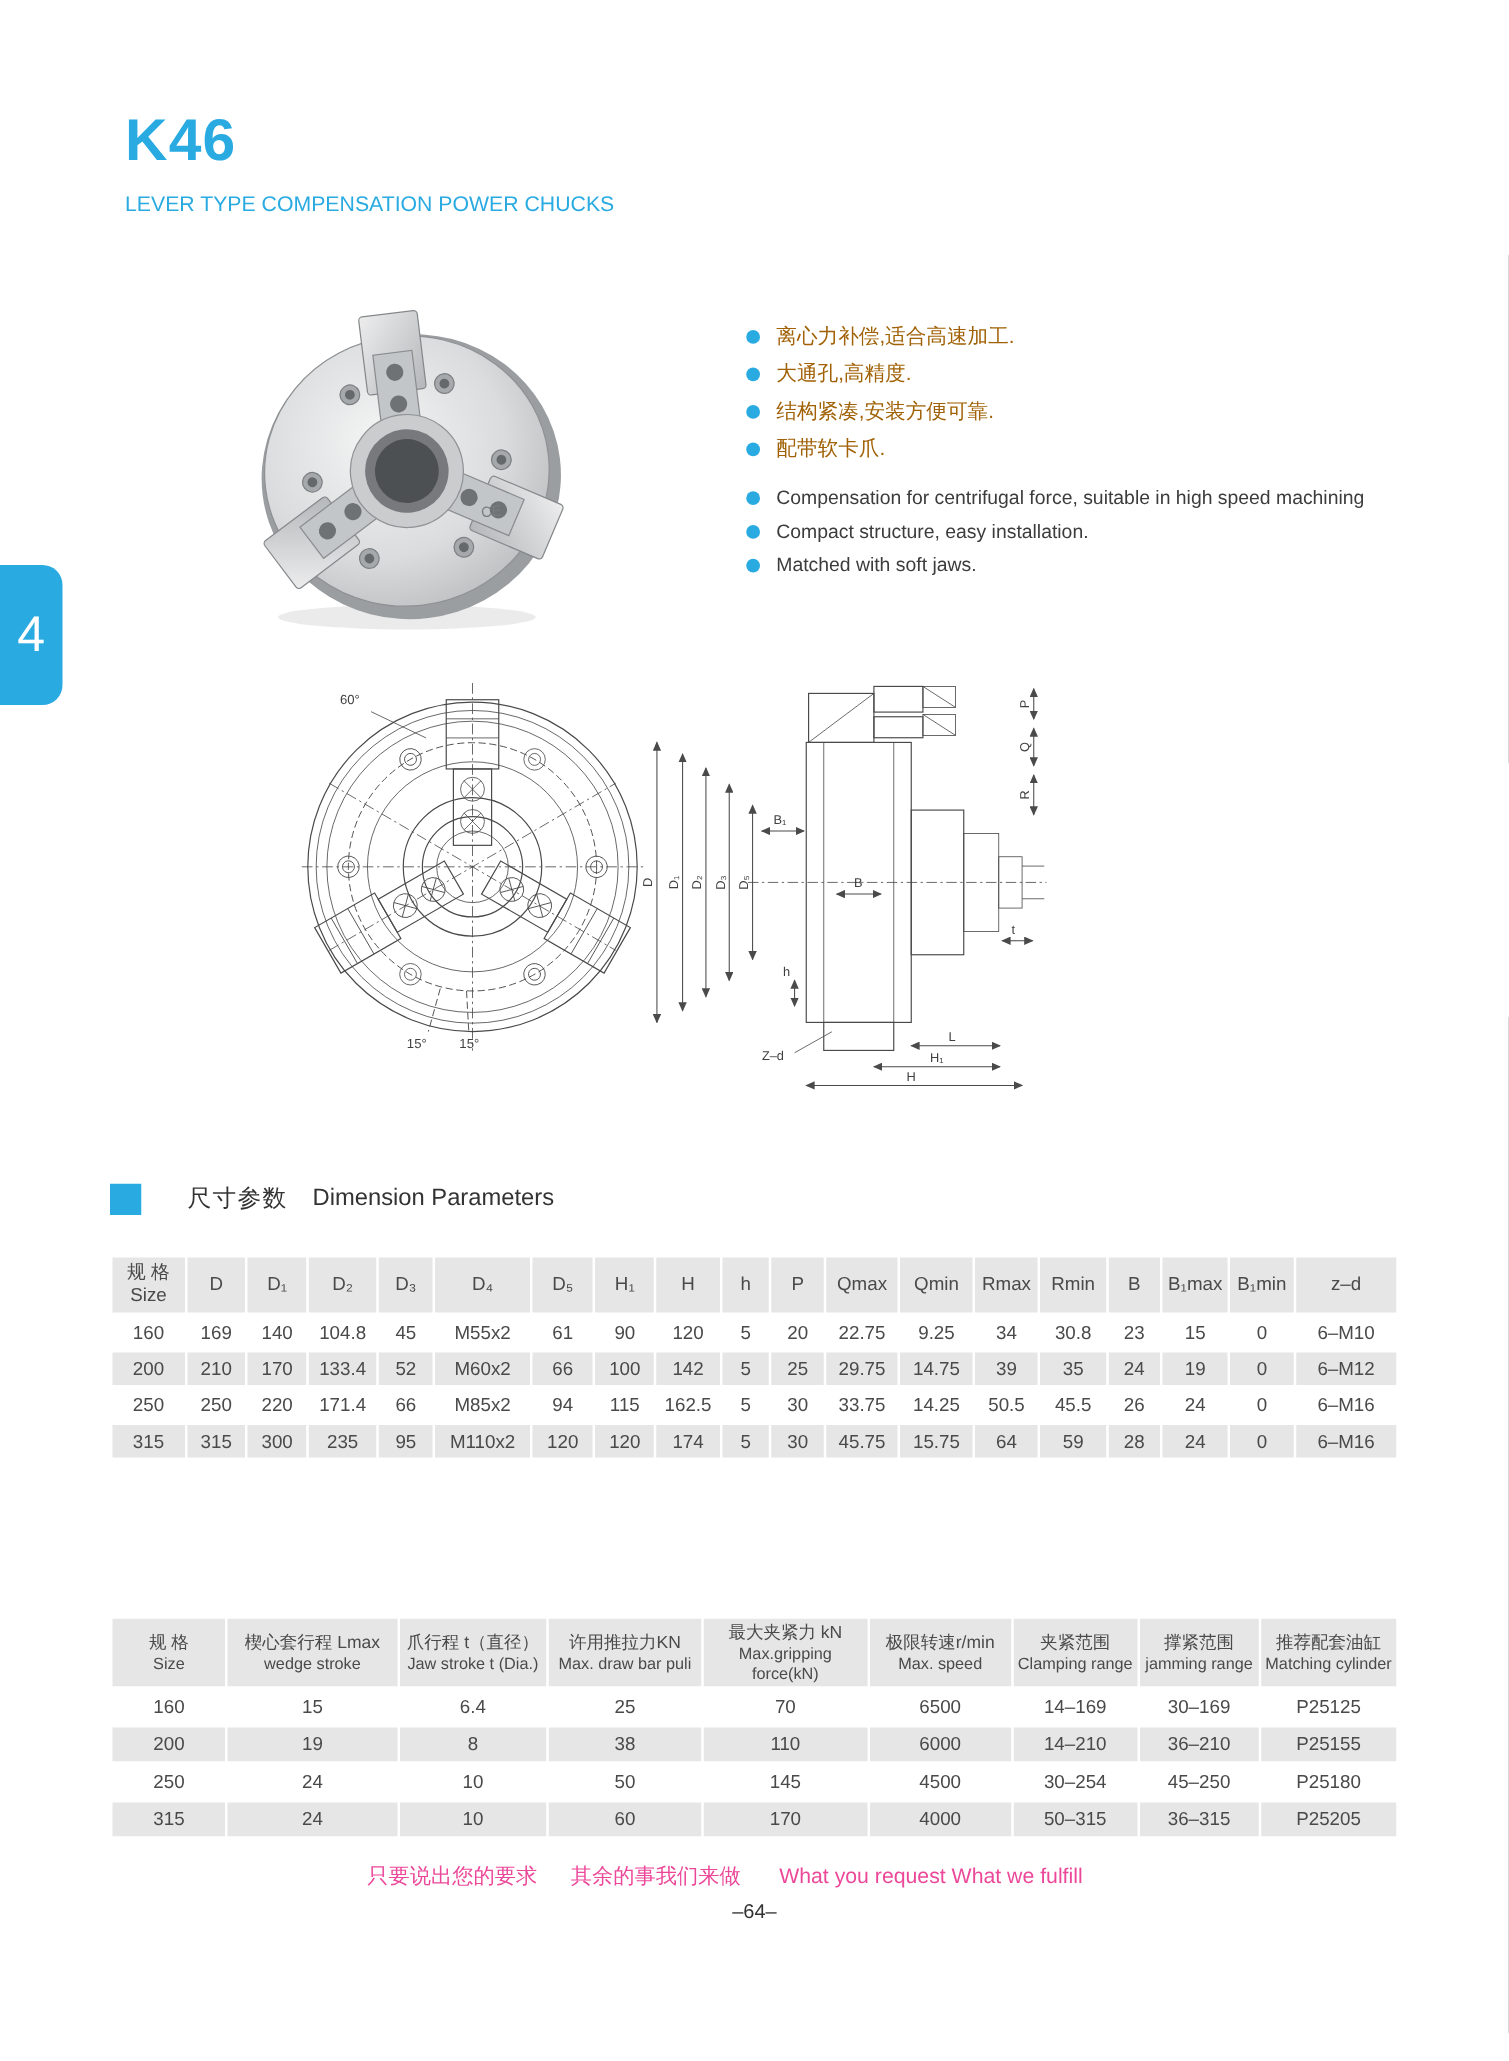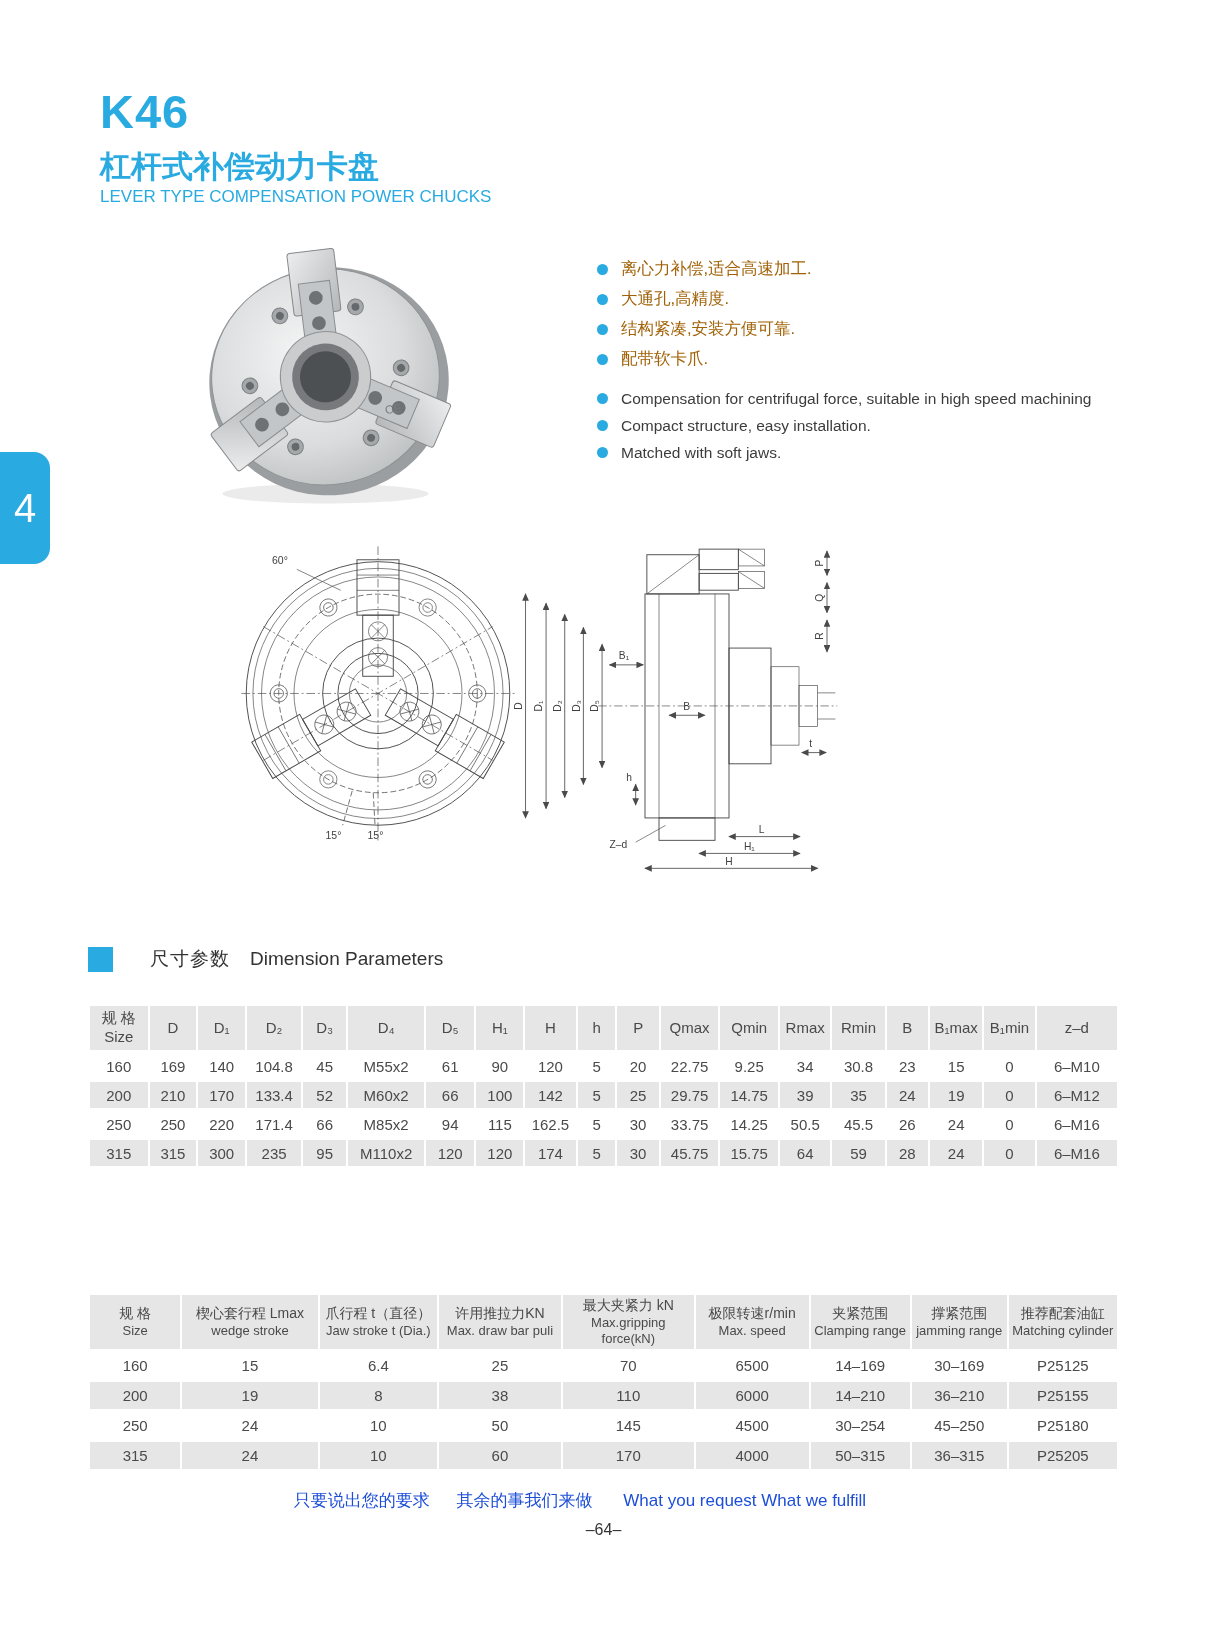--- a/index.html
+++ b/index.html
@@ -60,35 +60,34 @@
   #dim-table td { height:26px; font-size:15px; }
   #char-table th { height:54px; }
   #char-table td { height:27px; font-size:15px; }
   #char-table .h-cn { font-size:14px; line-height:1.35; }
   #char-table .h-en { font-size:13px; line-height:1.3; }
   tbody tr:nth-child(odd) td { background:#fff; }
   tbody tr:nth-child(even) td { background:#e6e6e6; }
 
   
   .slogan { position:absolute; left:0; width:1160px; top:1489px; text-align:center;
-            font-size:17px; color:#1d4ed8; }
+            font-size:17px; color:#ec4899; }
   .slogan .en { margin-left:26px; }
   .slogan .cn2 { margin-left:22px; }
   .pagenum { position:absolute; left:0; width:1207px; top:1521px; text-align:center;
              font-size:16px; color:#333; }
 </style>
 </head>
 <body>
 
 <div class="page">
 
   <div class="hdr">
     <div class="model">K46</div>
     <div>
-      <div class="t-cn">杠杆式补偿动力卡盘</div>
       <div class="t-en">LEVER TYPE COMPENSATION POWER CHUCKS</div>
     </div>
   </div>
 
   <div class="side-tab">
     <span>4</span>
   </div>
 
   <div class="photo">
     <svg width="275" height="290" viewBox="0 0 280 290">

